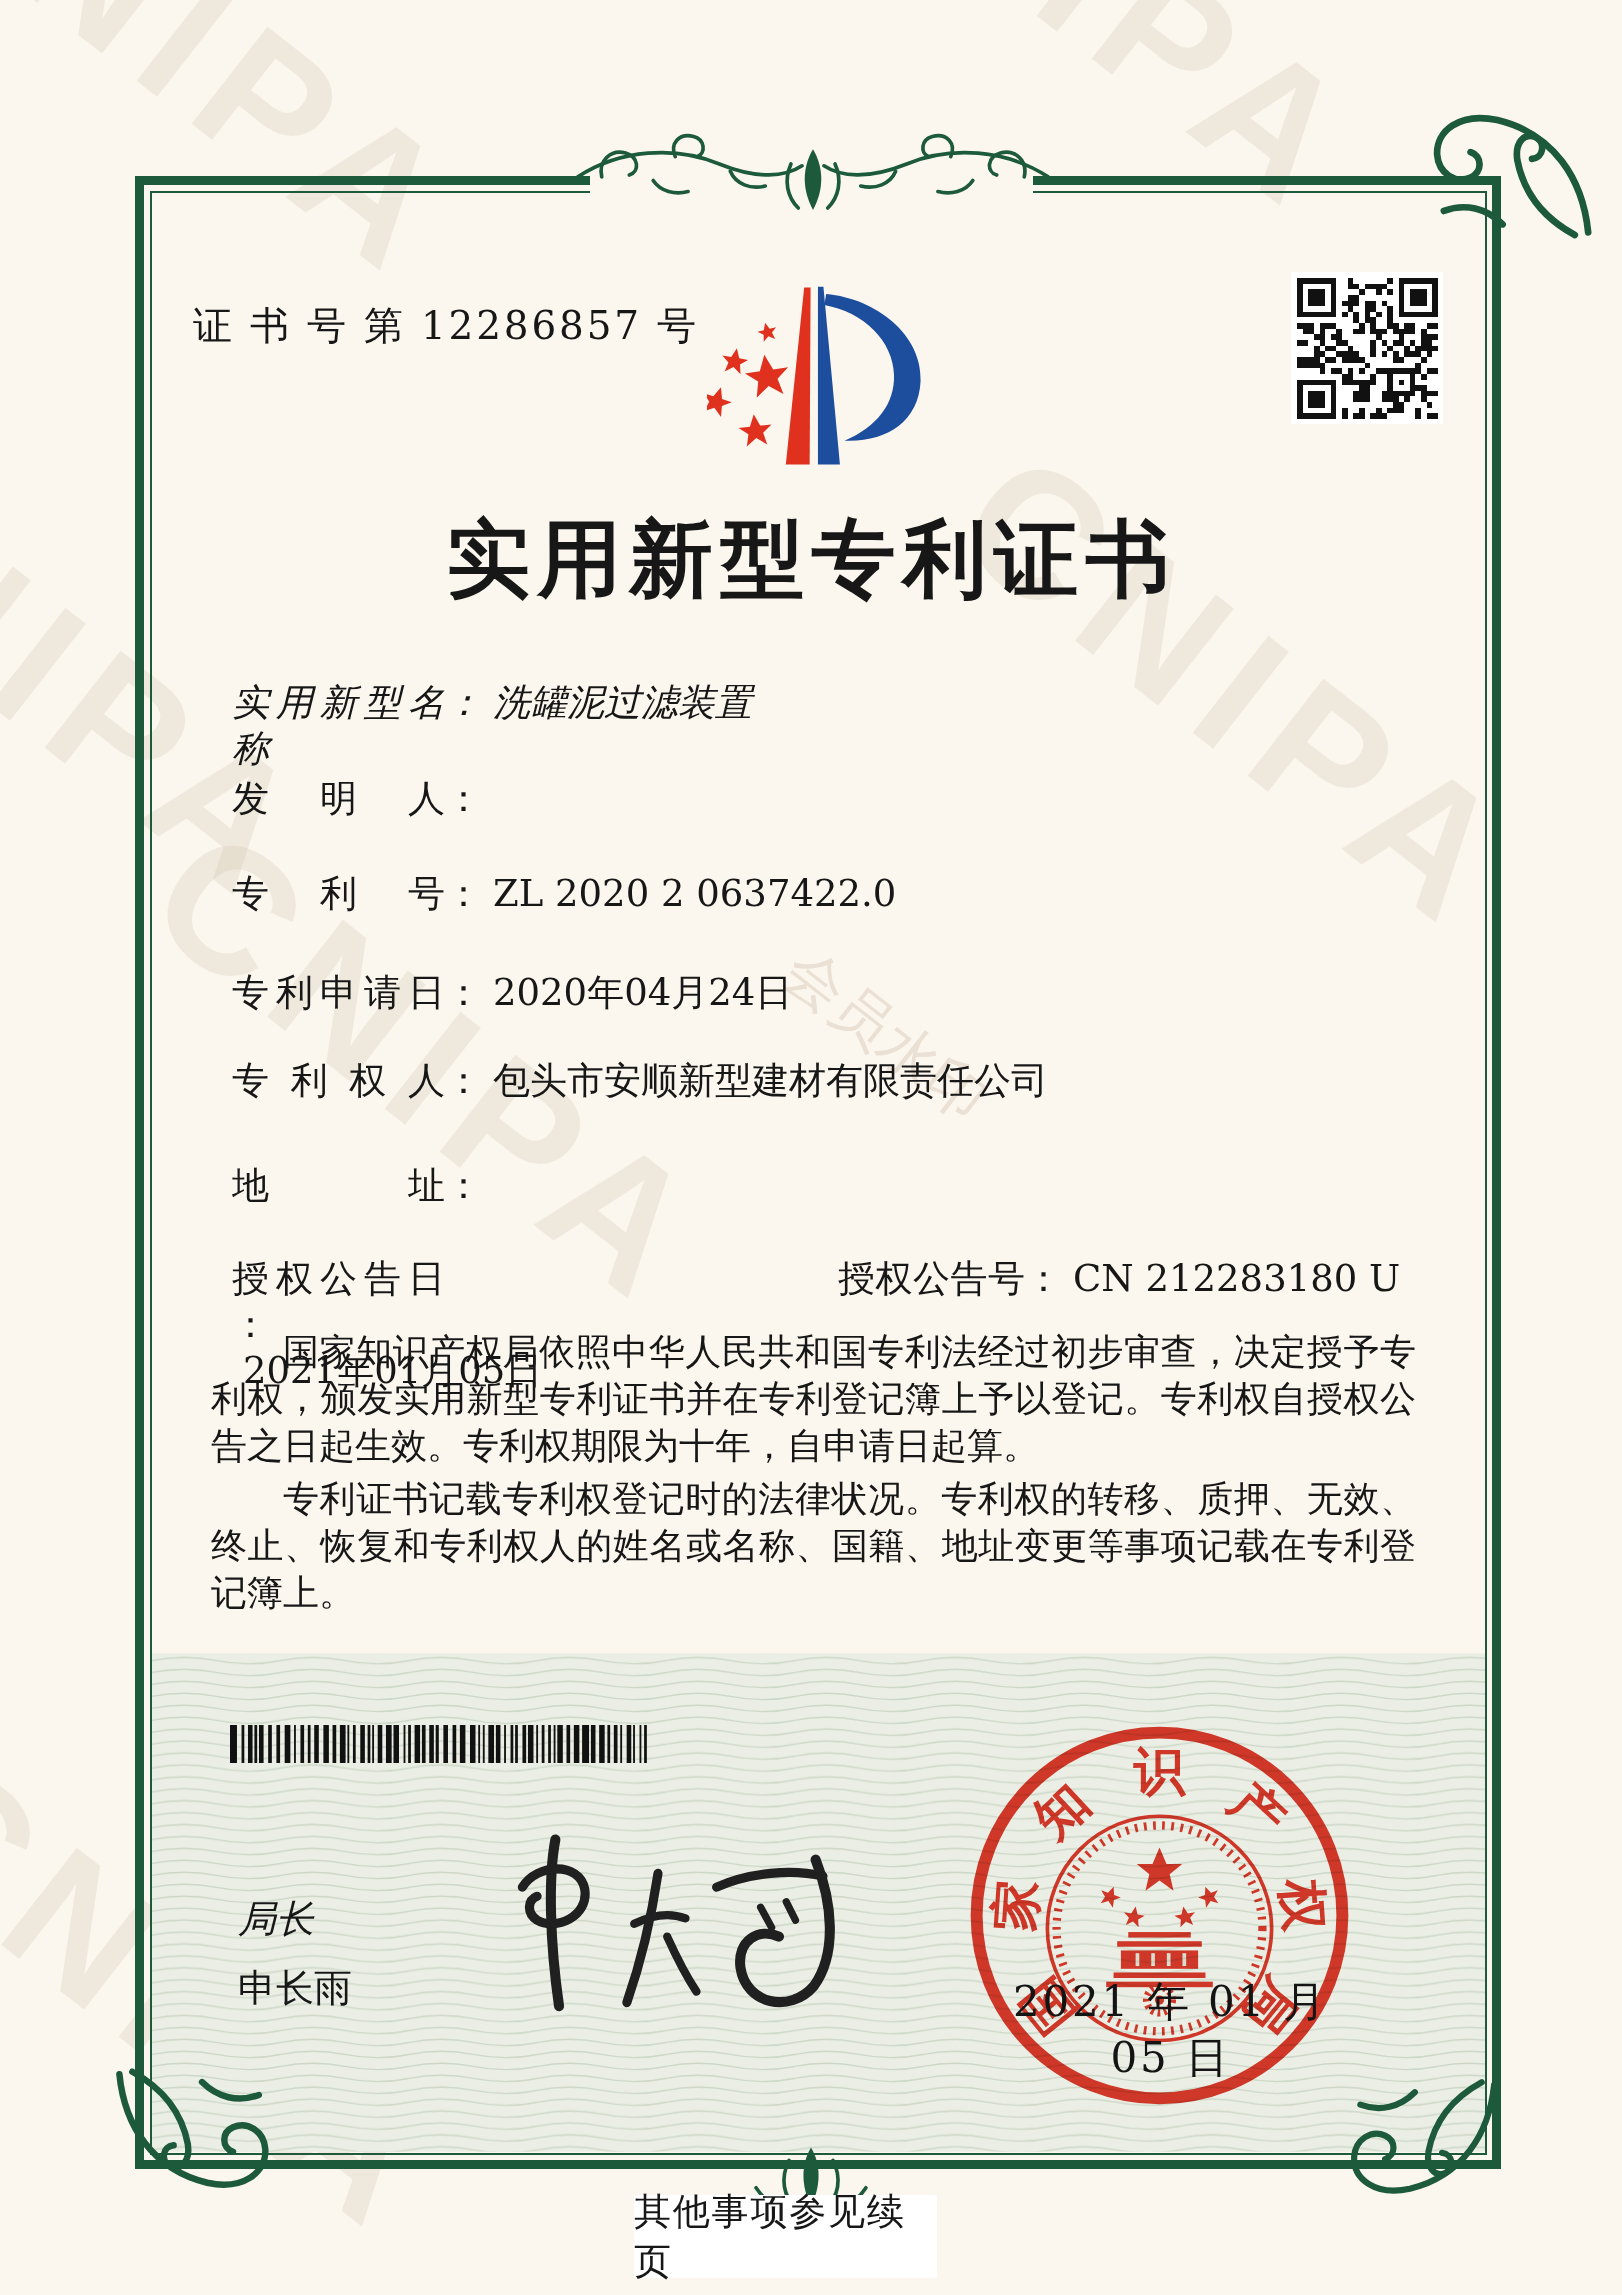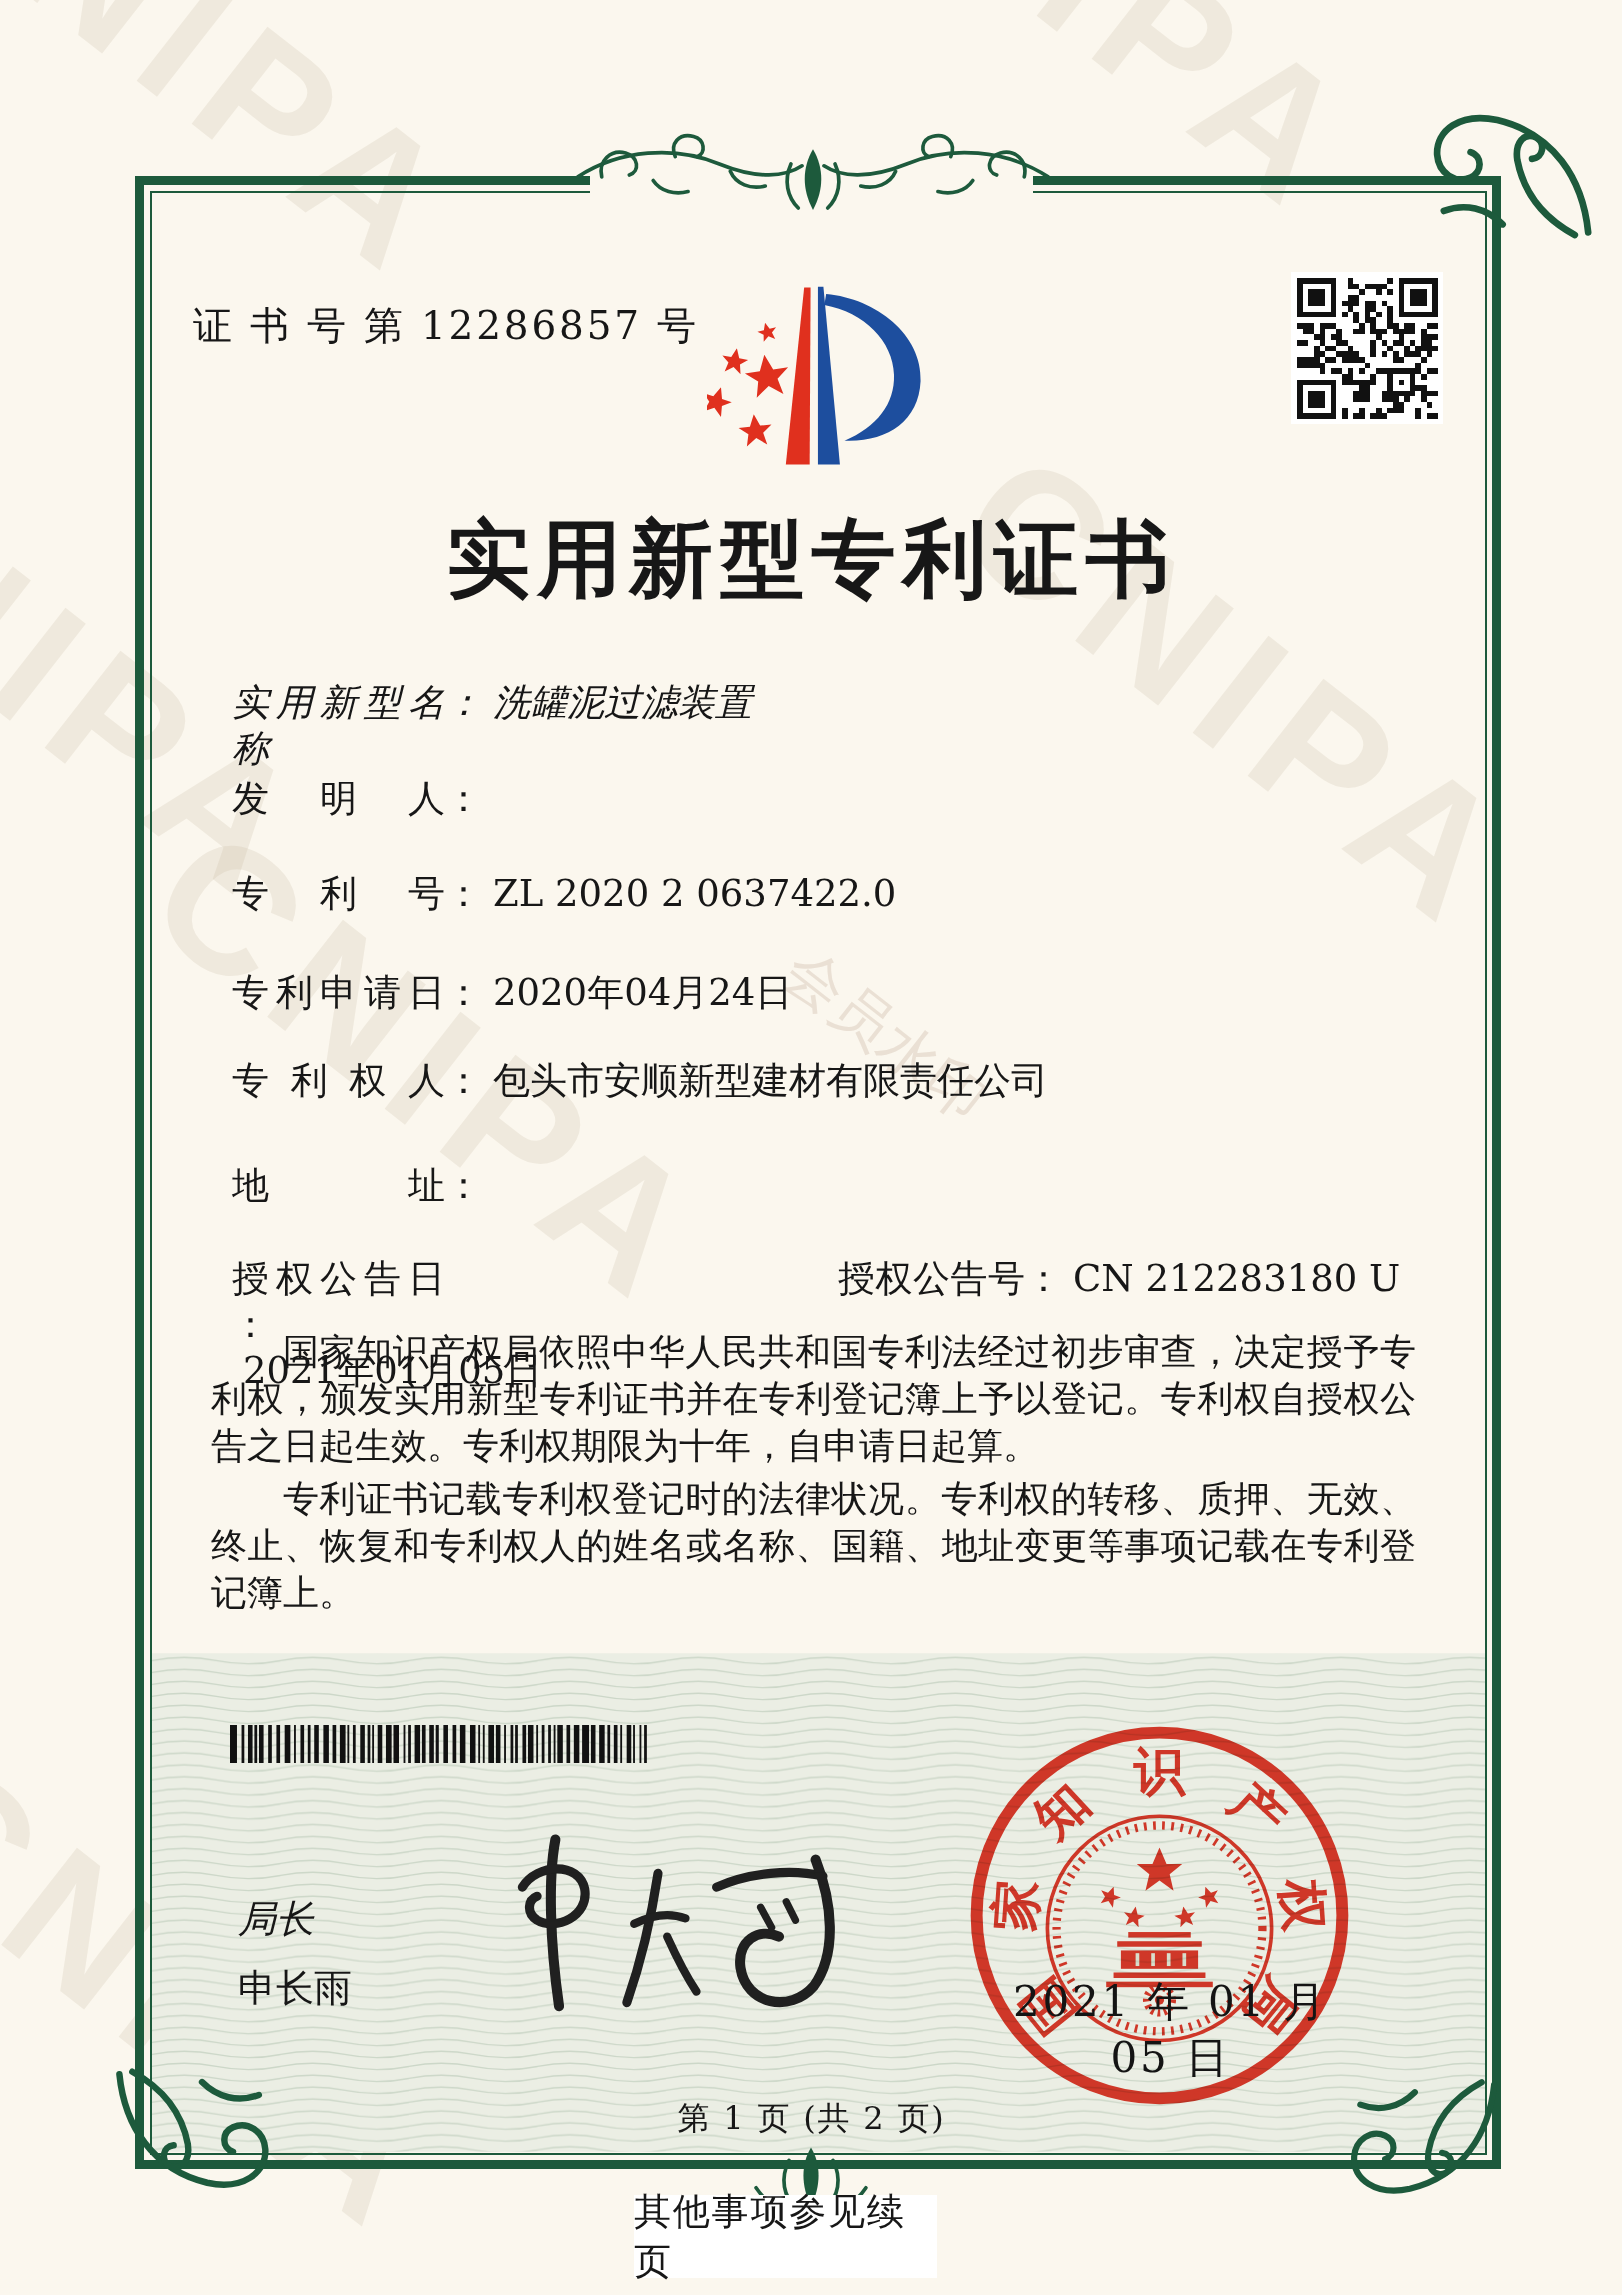--- a/index.html
+++ b/index.html
@@ -517,17 +517,16 @@
         <rect x="25" y="27" width="4" height="14" fill="#ebeee4" stroke="none"></rect>
         <rect x="-50" y="48" width="100" height="6" stroke="none"></rect>
         <rect x="-58" y="58" width="116" height="6" stroke="none"></rect>
         <circle cy="78" r="14" fill="none" stroke-width="8" stroke-dasharray="3 4"></circle>
         <circle cy="78" r="5" stroke="none"></circle>
       </g>
     </g>
   </svg>
   <div class="seal-date">2021 年 01 月 05 日</div>
 
-  <div class="page-info">第 1 页 (共 2 页)</div>
   <div class="note-box">其他事项参见续页</div>
 
 </div>
 
 
 </body></html>

